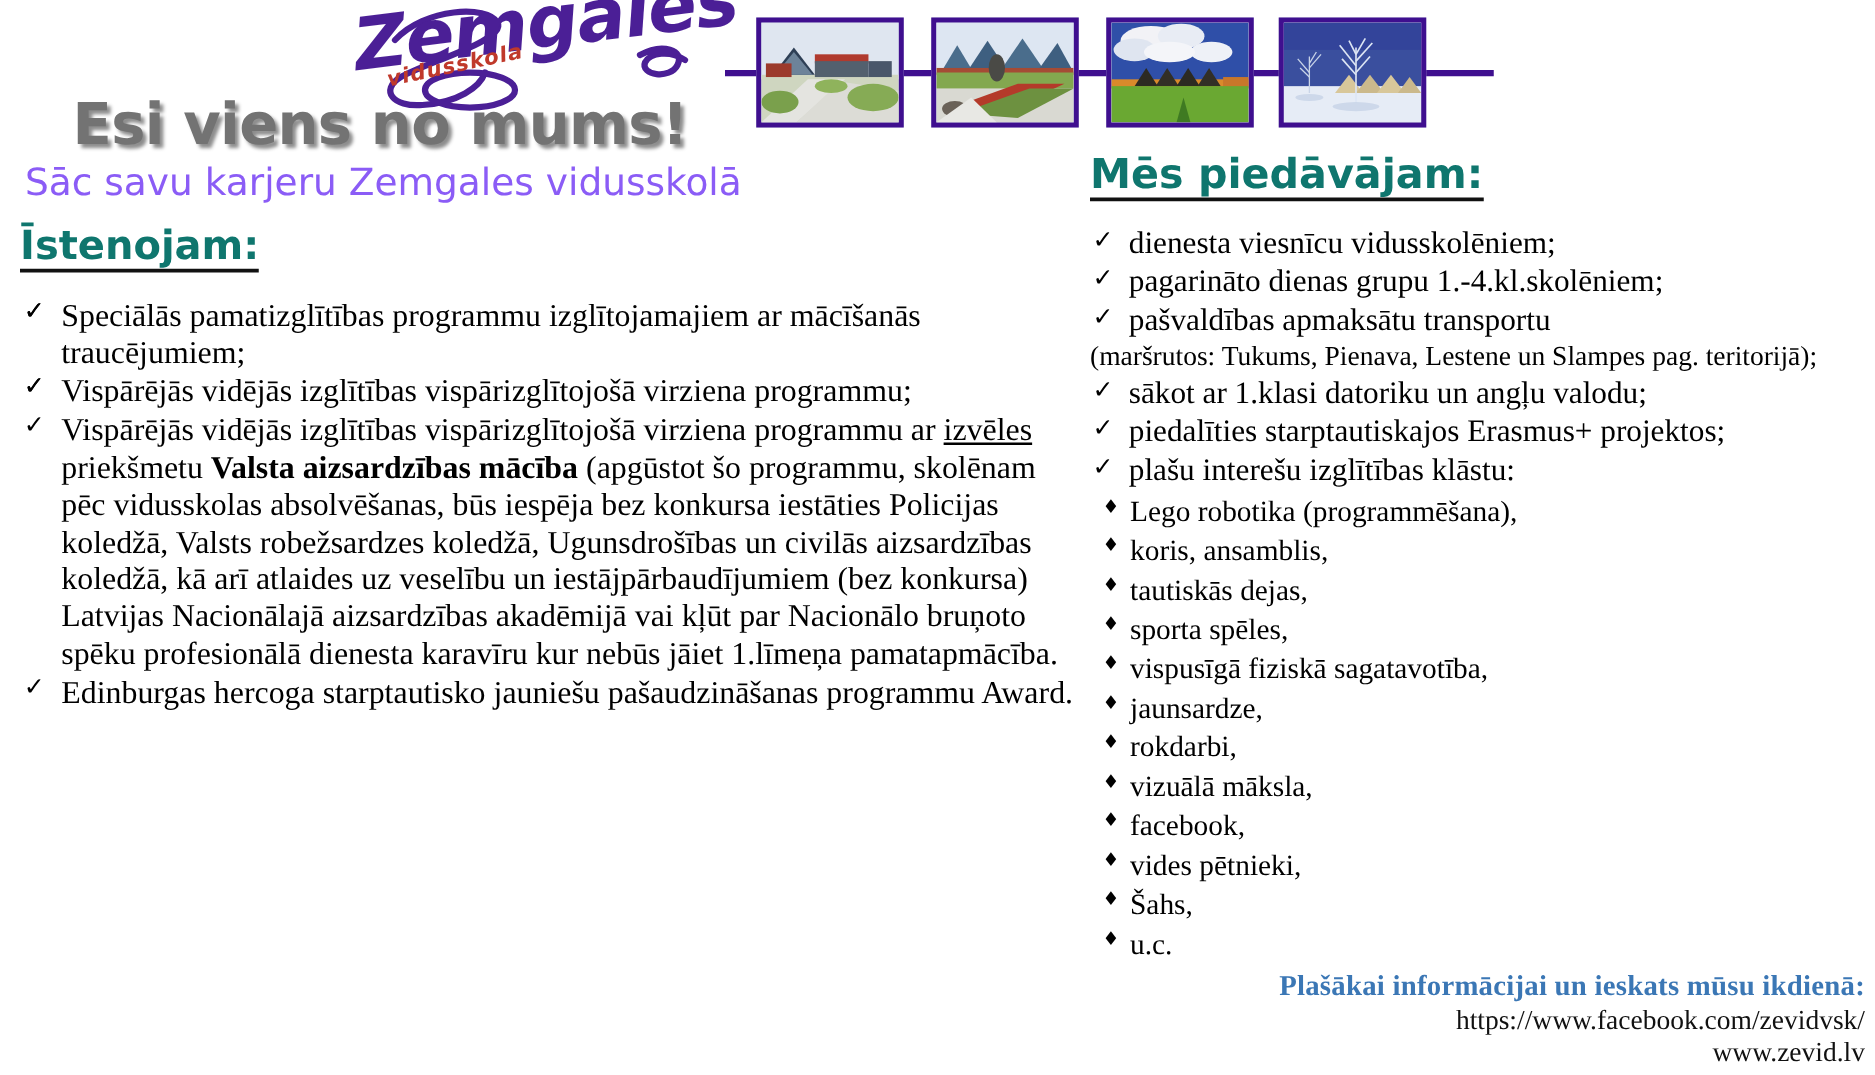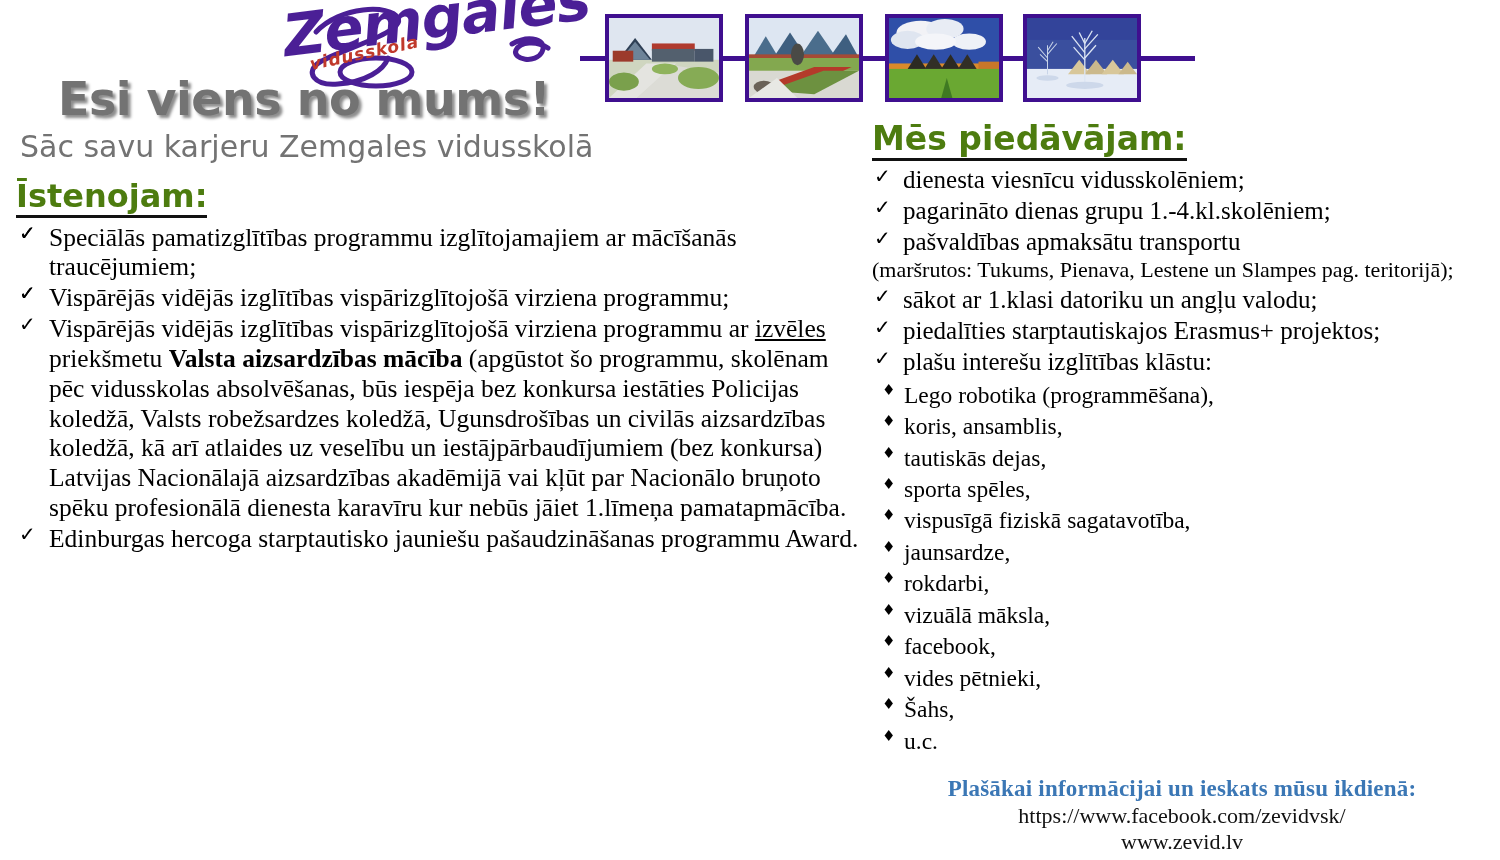--- a/index.html
+++ b/index.html
@@ -50,33 +50,33 @@
   #main-title{
     position:absolute;left:58px;top:72px;
     font-family:"DejaVu Sans", sans-serif;
     font-weight:700;font-size:46px;color:#737373;
     letter-spacing:-0.5px;white-space:nowrap;
     text-shadow:3px 3px 3px rgba(0,0,0,0.45);
   }
   #subtitle{
     position:absolute;left:20px;top:129px;
     font-family:"DejaVu Sans", sans-serif;
-    font-weight:400;font-size:30px;color:#737373;white-space:nowrap;
+    font-weight:400;font-size:30px;color:#8b5cf6;white-space:nowrap;
   }
 
   
   #left-col{position:absolute;left:16px;top:180px;width:846px;}
   #right-col{position:absolute;left:872px;top:122px;width:620px;}
 
   .sec-head{
     font-family:"DejaVu Sans", sans-serif;
-    font-weight:700;font-size:32px;color:#4d7c0f;
+    font-weight:700;font-size:32px;color:#0f766e;
     display:inline-block;
     border-bottom:3px solid #111;
-    padding-bottom:1px;margin-bottom:4px;
+    padding-bottom:1px;margin-bottom:19px;
     line-height:1.05;
   }
   #right-col .sec-head{font-size:33px;}
 
   ul.chk{list-style:none;margin:0;padding:0;}
   ul.chk > li{
     position:relative;padding-left:33px;
     font-size:25.5px;line-height:1.17;color:#000;
     margin:0 0 1px 0;
   }
@@ -97,21 +97,21 @@
   ul.dia > li{
     position:relative;padding-left:32px;
     font-size:23.5px;line-height:1.34;color:#000;
   }
   ul.dia > li .dmk{
     position:absolute;left:10px;top:0px;
     font-family:"DejaVu Sans", sans-serif;font-size:15px;
   }
 
   
-  #footer{position:absolute;left:872px;top:775px;width:620px;text-align:center;}
+  #footer{position:absolute;left:872px;top:775px;width:620px;text-align:right;}
   #footer-head{
     font-family:"Liberation Serif", serif;
     font-weight:700;font-size:23px;color:#3b77b5;
     letter-spacing:0.2px;line-height:1.2;
   }
   .flink{font-size:22px;color:#111;line-height:1.22;}
 </style>
 </head>
 <body>
 

